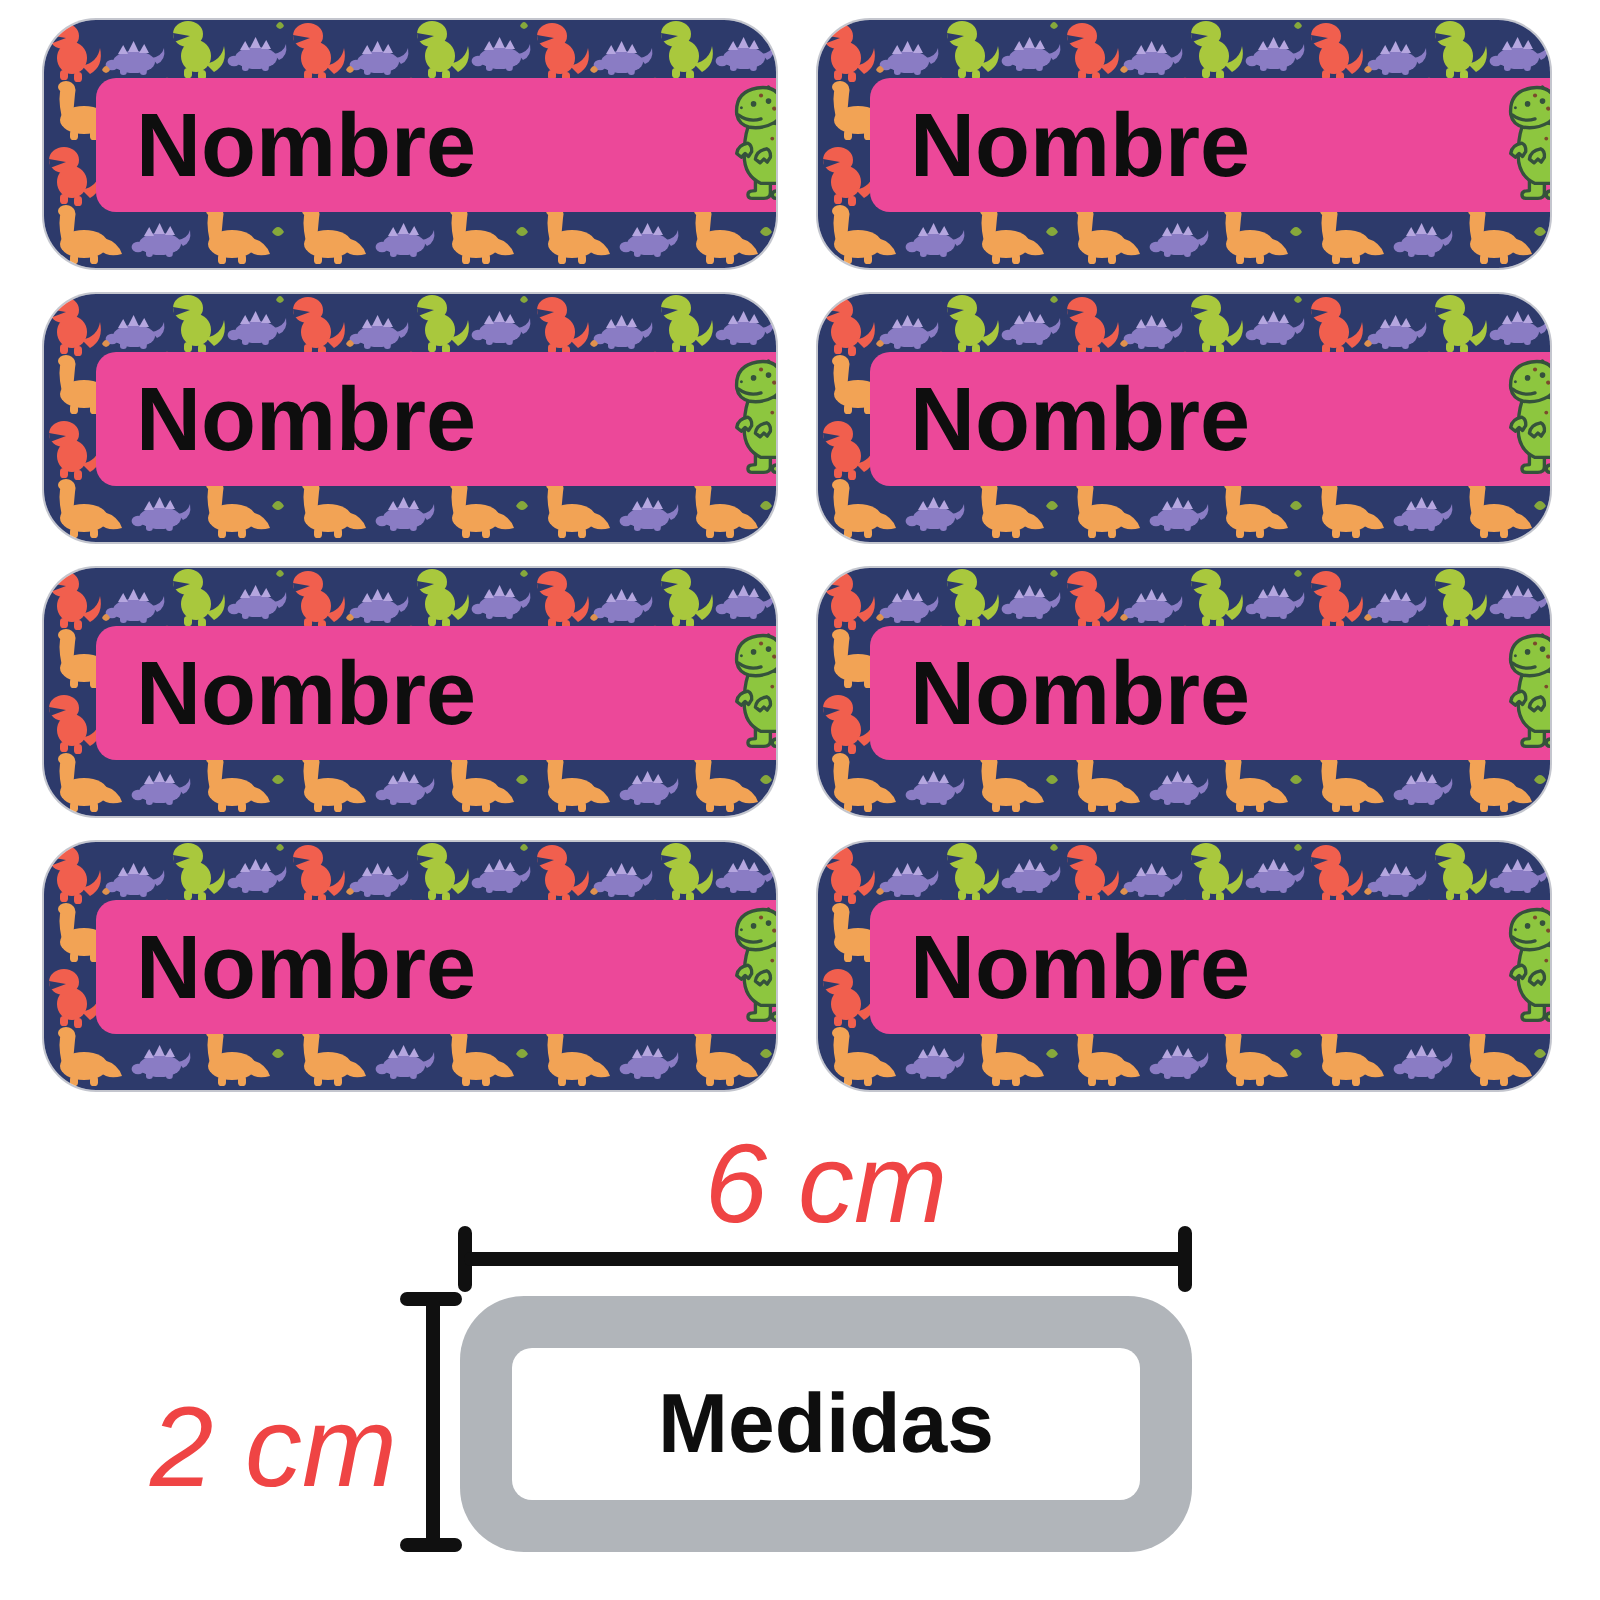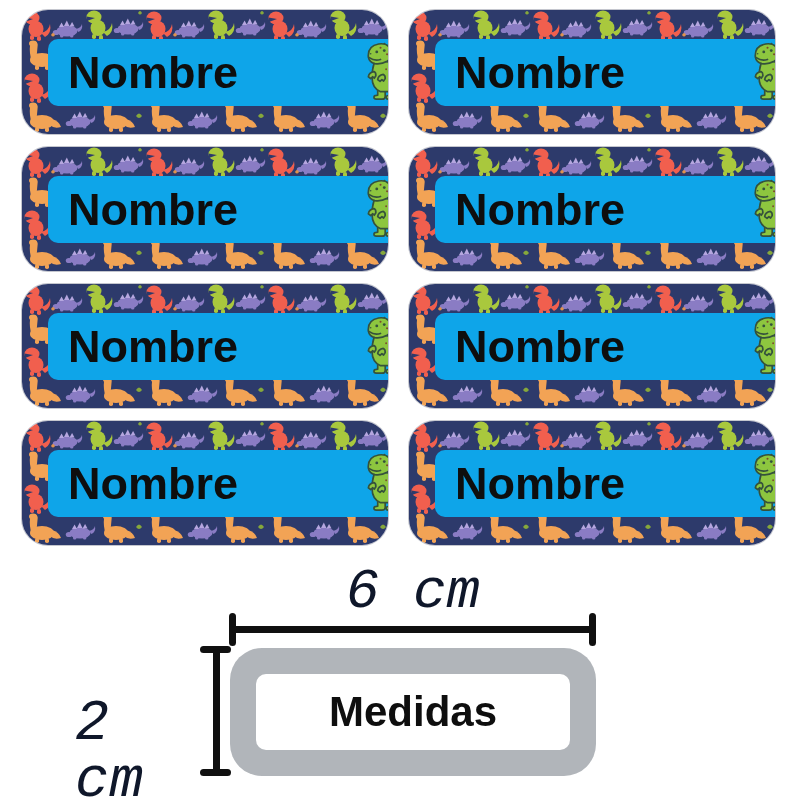--- a/index.html
+++ b/index.html
@@ -14,33 +14,33 @@
     position:absolute;left:22px;top:10px;
     display:grid;grid-template-columns:366px 366px;column-gap:21px;row-gap:13px;
   }
   .label{
     width:366px;height:124px;border-radius:26px;position:relative;overflow:hidden;
     box-shadow:0 0 0 1px rgba(20,28,60,.25);
   }
   .label-bg{position:absolute;left:0;top:0;width:100%;height:100%;display:block;}
   .label-inner{
     position:absolute;left:26px;top:29px;width:379px;height:67px;
-    background:#0ea5e9;border-radius:10px;
+    background:#ec4899;border-radius:10px;
     display:flex;align-items:center;
   }
   .label-text{
     flex:1;margin-left:20px;font-weight:bold;font-size:45px;line-height:1;
     color:#0e0e0e;white-space:nowrap;
   }
   .label-dino{width:58px;height:62px;margin-right:10px;flex-shrink:0;}
 
   
   .measure{position:absolute;left:0;top:556px;width:800px;height:244px;}
   .script-text{
-    font-family:Liberation Mono, monospace;font-style:italic;color:#0f172a;line-height:1;
+    font-family:Liberation Sans, sans-serif;font-style:italic;color:#ef4444;line-height:1;
   }
   .dim-width{position:absolute;left:230px;top:8px;width:366px;text-align:center;font-size:56px;}
   .dim-height{position:absolute;left:75px;top:140px;width:130px;text-align:left;font-size:57px;}
   .hline{position:absolute;left:232px;top:70px;width:362px;height:7px;background:#101010;border-radius:3px;}
   .hcap{position:absolute;top:57px;width:7px;height:33px;background:#101010;border-radius:3.5px;}
   .hcap.left{left:229px;}
   .hcap.right{left:589px;}
   .vline{position:absolute;left:213px;top:93px;width:7px;height:127px;background:#101010;border-radius:3px;}
   .vcap{position:absolute;left:200px;width:31px;height:7px;background:#101010;border-radius:3.5px;}
   .vcap.top{top:90px;}

